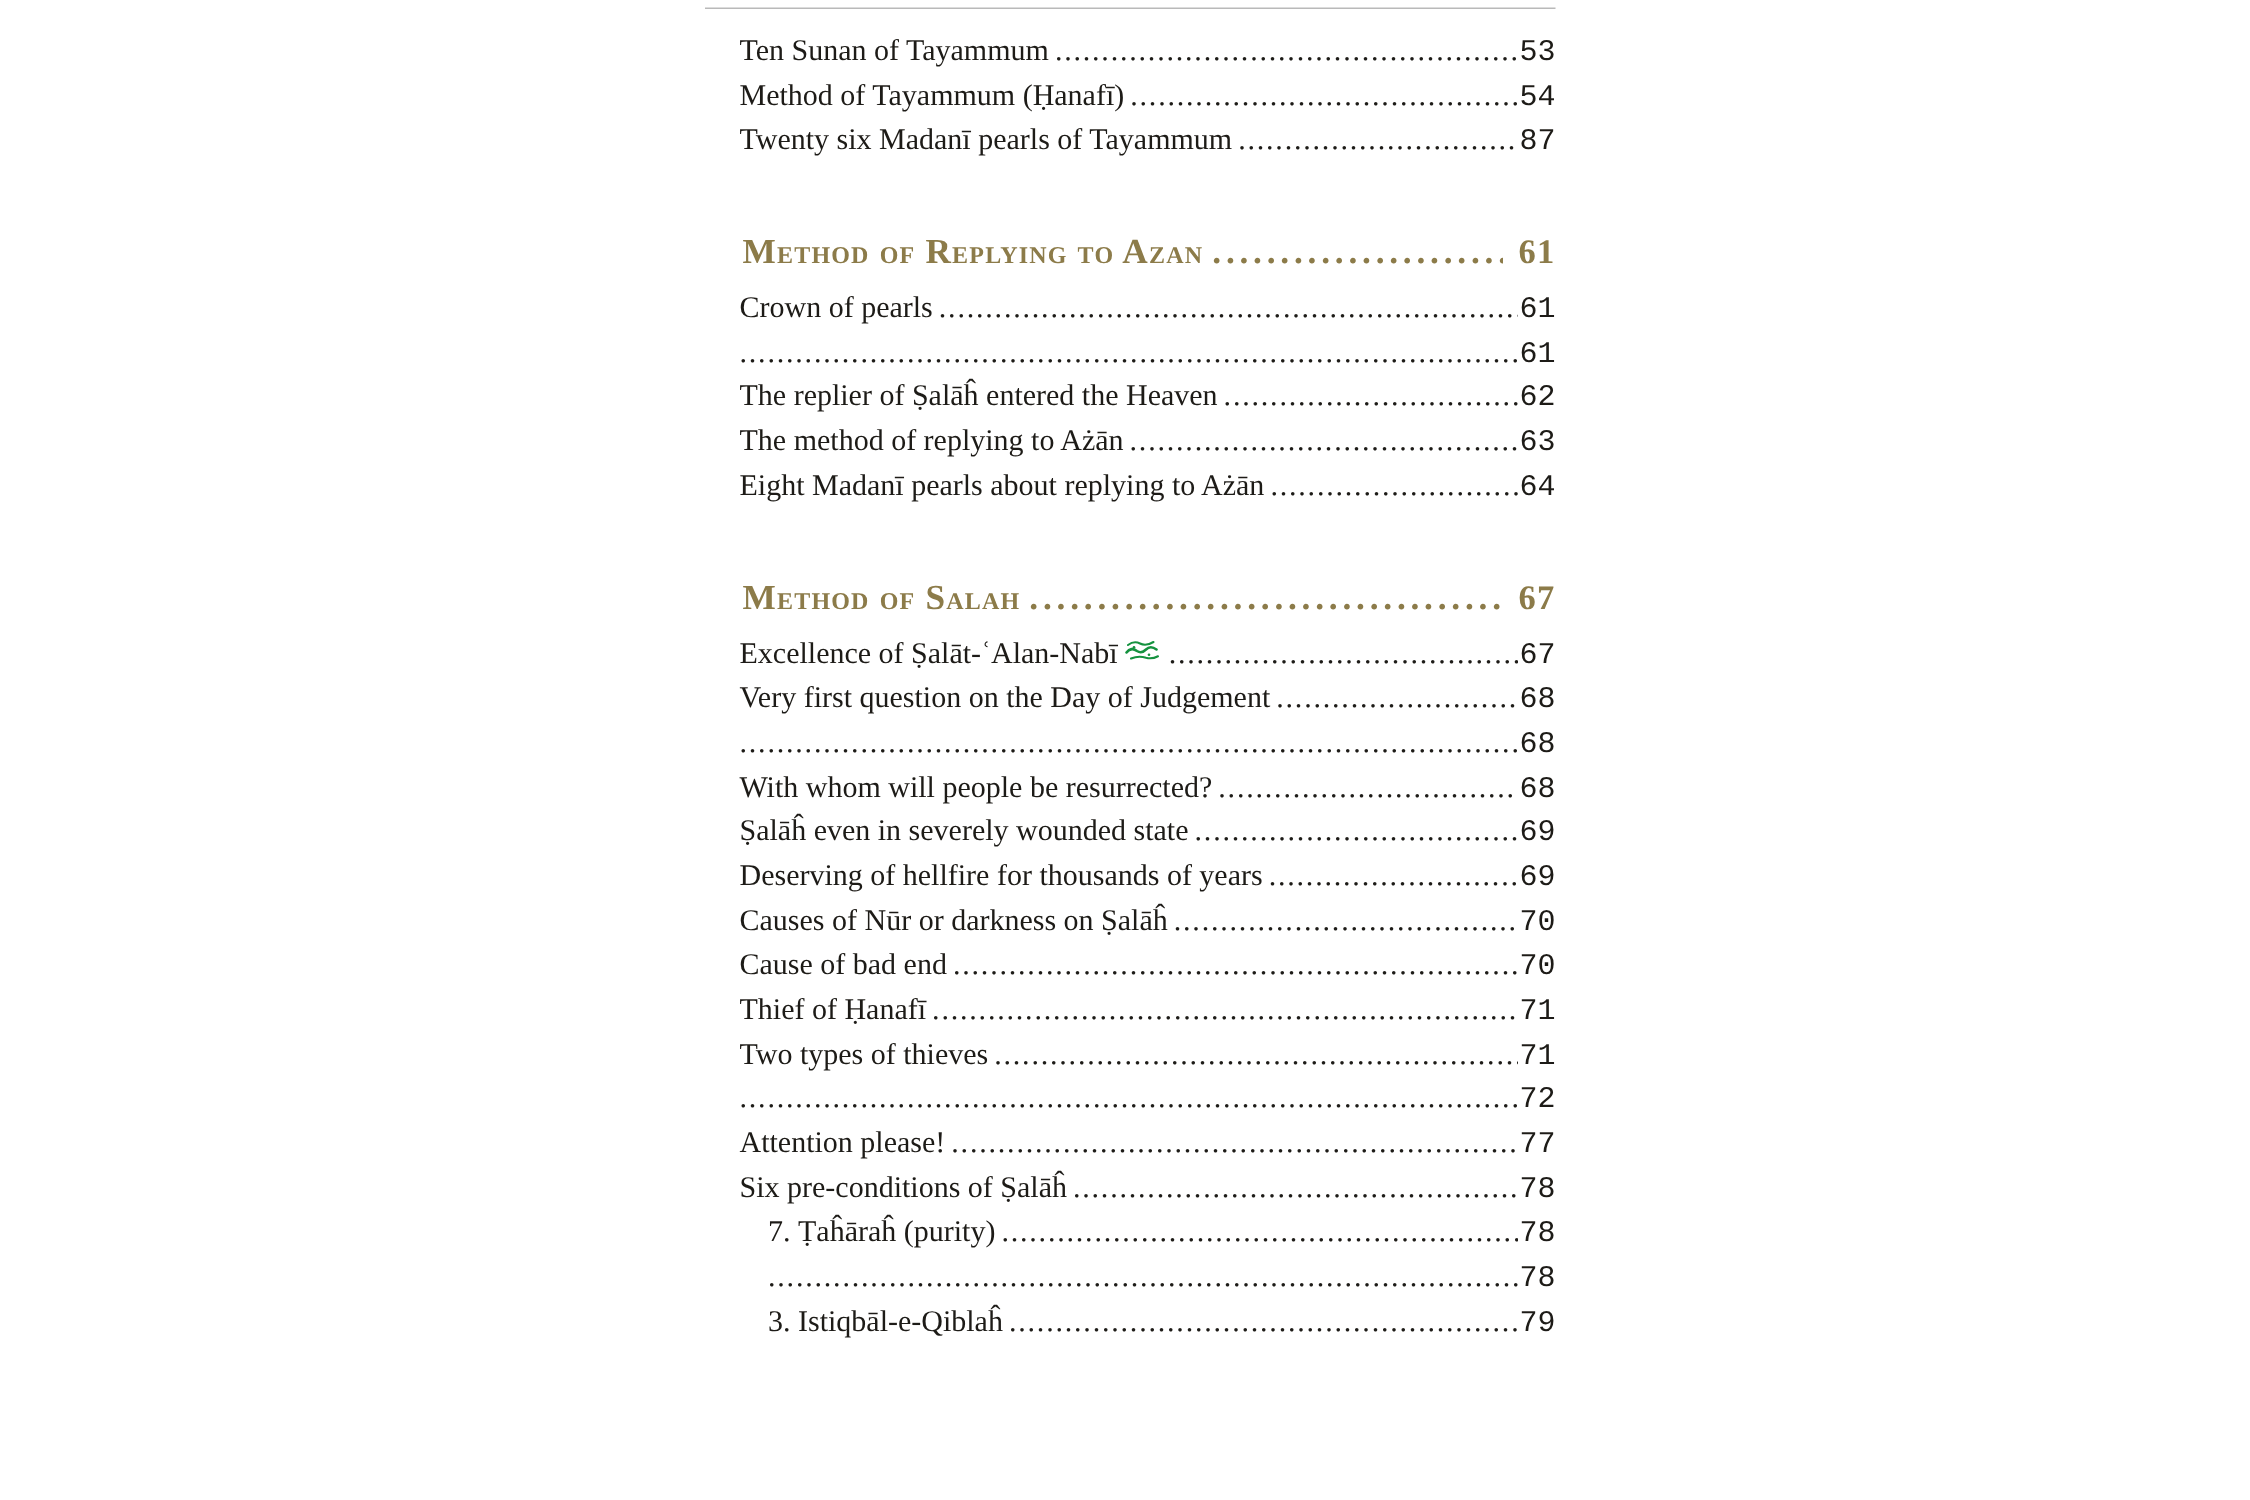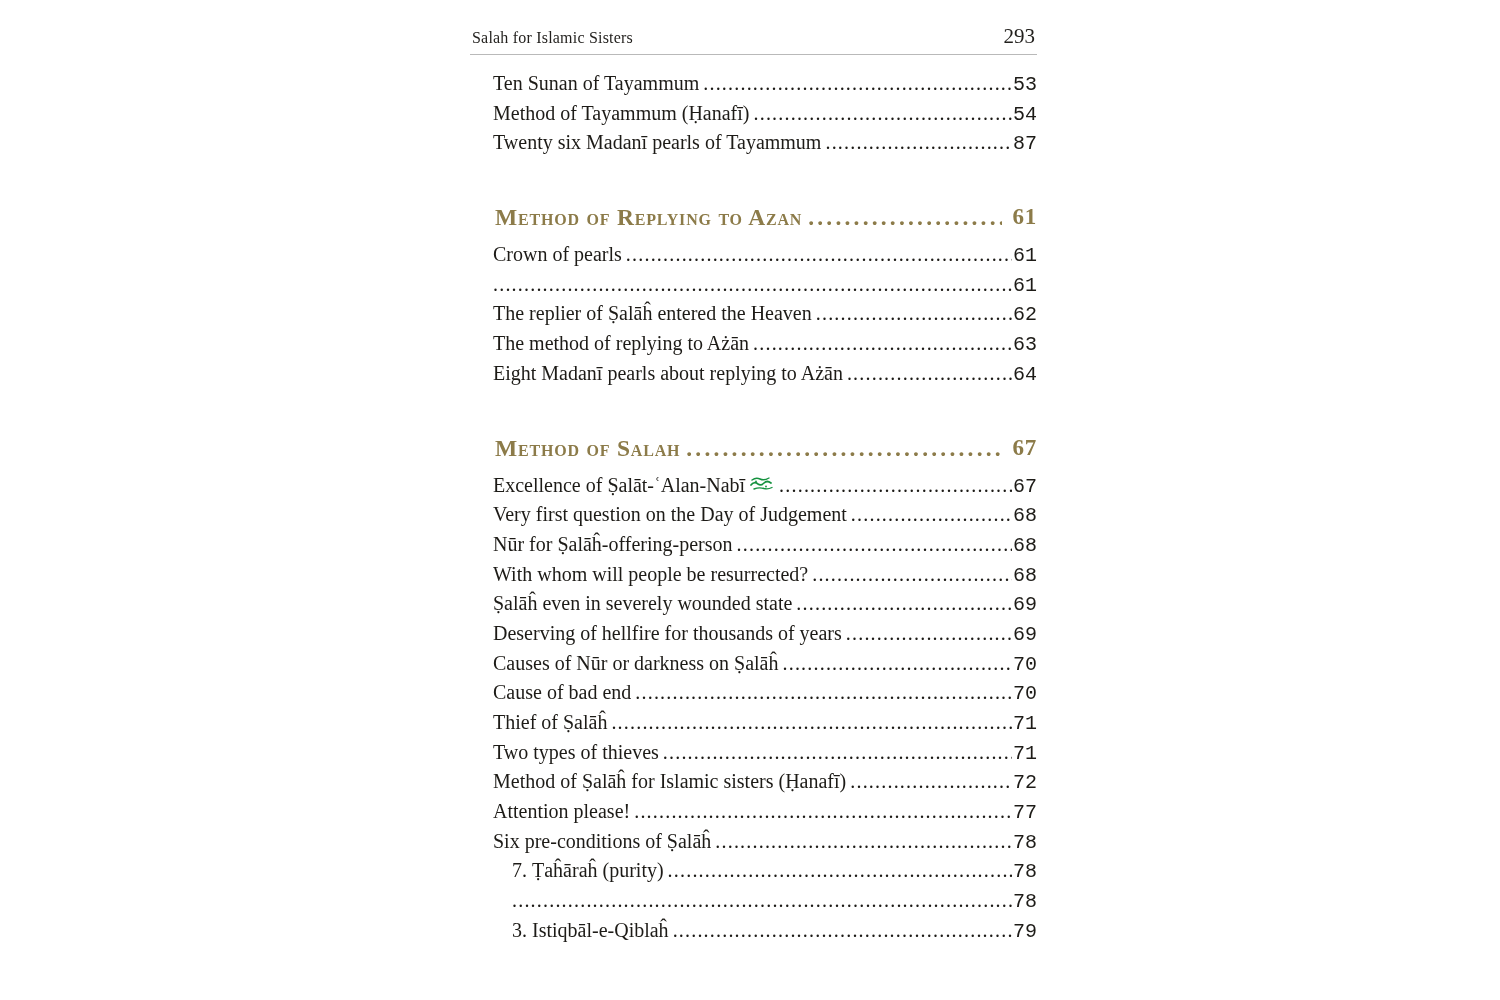--- a/index.html
+++ b/index.html
@@ -102,24 +102,20 @@
     margin: 0 2px 0 5px;
     line-height: 0;
   }
 </style>
 </head>
 <body>
 
 <div class="book-page">
   <div class="content">
 
-    <div class="running-header">
-      <span class="running-title">Salah for Islamic Sisters</span>
-      <span class="running-page">293</span>
-    </div>
     <div class="header-rule"></div>
 
     <div class="toc">
         <div class="toc-entry">
           <span class="e-label">Ten Sunan of Tayammum</span>
           <span class="leader">............................................................................................................................................................................................................................................................................................................</span>
           <span class="e-page">53</span>
         </div>
         <div class="toc-entry">
           <span class="e-label">Method of Tayammum (Ḥanafī)</span>
@@ -177,21 +173,20 @@
               </svg></span></span>
           <span class="leader">............................................................................................................................................................................................................................................................................................................</span>
           <span class="e-page">67</span>
         </div>
         <div class="toc-entry">
           <span class="e-label">Very first question on the Day of Judgement</span>
           <span class="leader">............................................................................................................................................................................................................................................................................................................</span>
           <span class="e-page">68</span>
         </div>
         <div class="toc-entry">
-          <span class="e-label">Nūr for Ṣalāĥ-offering-person</span>
           <span class="leader">............................................................................................................................................................................................................................................................................................................</span>
           <span class="e-page">68</span>
         </div>
         <div class="toc-entry">
           <span class="e-label">With whom will people be resurrected?</span>
           <span class="leader">............................................................................................................................................................................................................................................................................................................</span>
           <span class="e-page">68</span>
         </div>
         <div class="toc-entry">
           <span class="e-label">Ṣalāĥ even in severely wounded state</span>
@@ -207,31 +202,30 @@
           <span class="e-label">Causes of Nūr or darkness on Ṣalāĥ</span>
           <span class="leader">............................................................................................................................................................................................................................................................................................................</span>
           <span class="e-page">70</span>
         </div>
         <div class="toc-entry">
           <span class="e-label">Cause of bad end</span>
           <span class="leader">............................................................................................................................................................................................................................................................................................................</span>
           <span class="e-page">70</span>
         </div>
         <div class="toc-entry">
-          <span class="e-label">Thief of Ṣalāĥ</span>
+          <span class="e-label">Thief of Ḥanafī</span>
           <span class="leader">............................................................................................................................................................................................................................................................................................................</span>
           <span class="e-page">71</span>
         </div>
         <div class="toc-entry">
           <span class="e-label">Two types of thieves</span>
           <span class="leader">............................................................................................................................................................................................................................................................................................................</span>
           <span class="e-page">71</span>
         </div>
         <div class="toc-entry">
-          <span class="e-label">Method of Ṣalāĥ for Islamic sisters (Ḥanafī)</span>
           <span class="leader">............................................................................................................................................................................................................................................................................................................</span>
           <span class="e-page">72</span>
         </div>
         <div class="toc-entry">
           <span class="e-label">Attention please!</span>
           <span class="leader">............................................................................................................................................................................................................................................................................................................</span>
           <span class="e-page">77</span>
         </div>
         <div class="toc-entry">
           <span class="e-label">Six pre-conditions of Ṣalāĥ</span>

